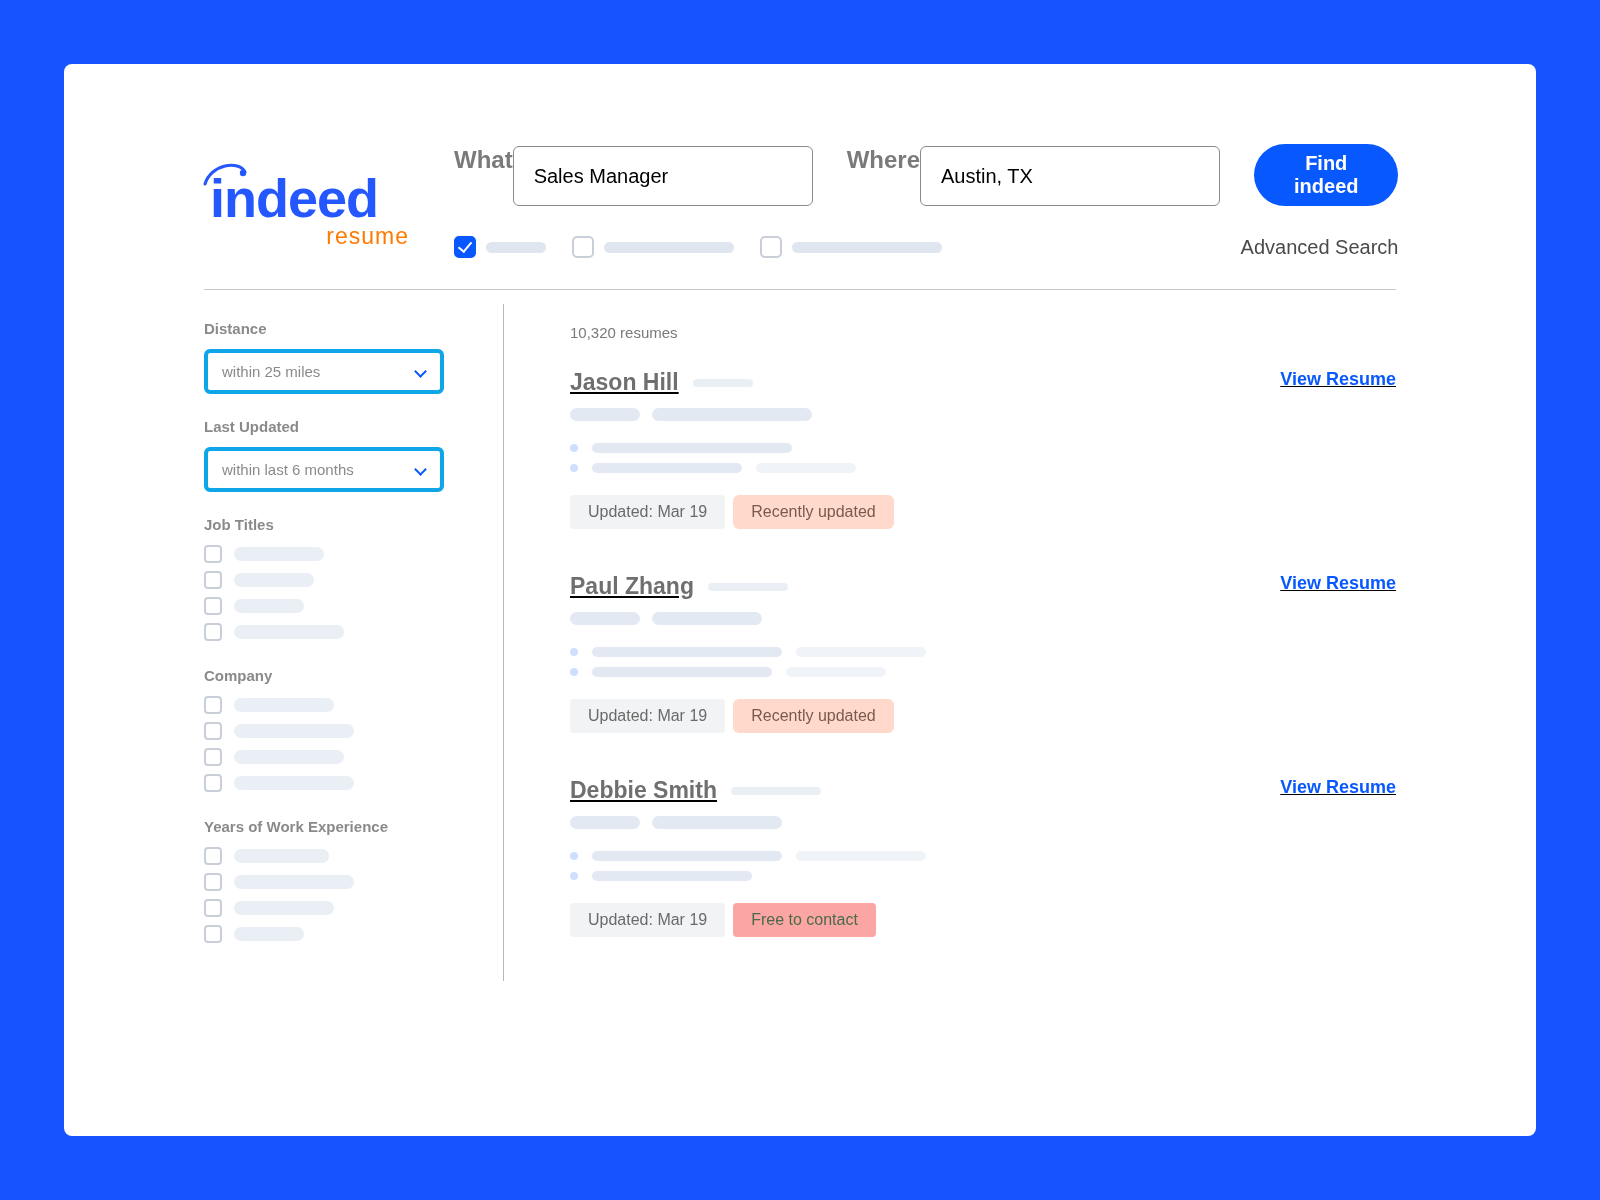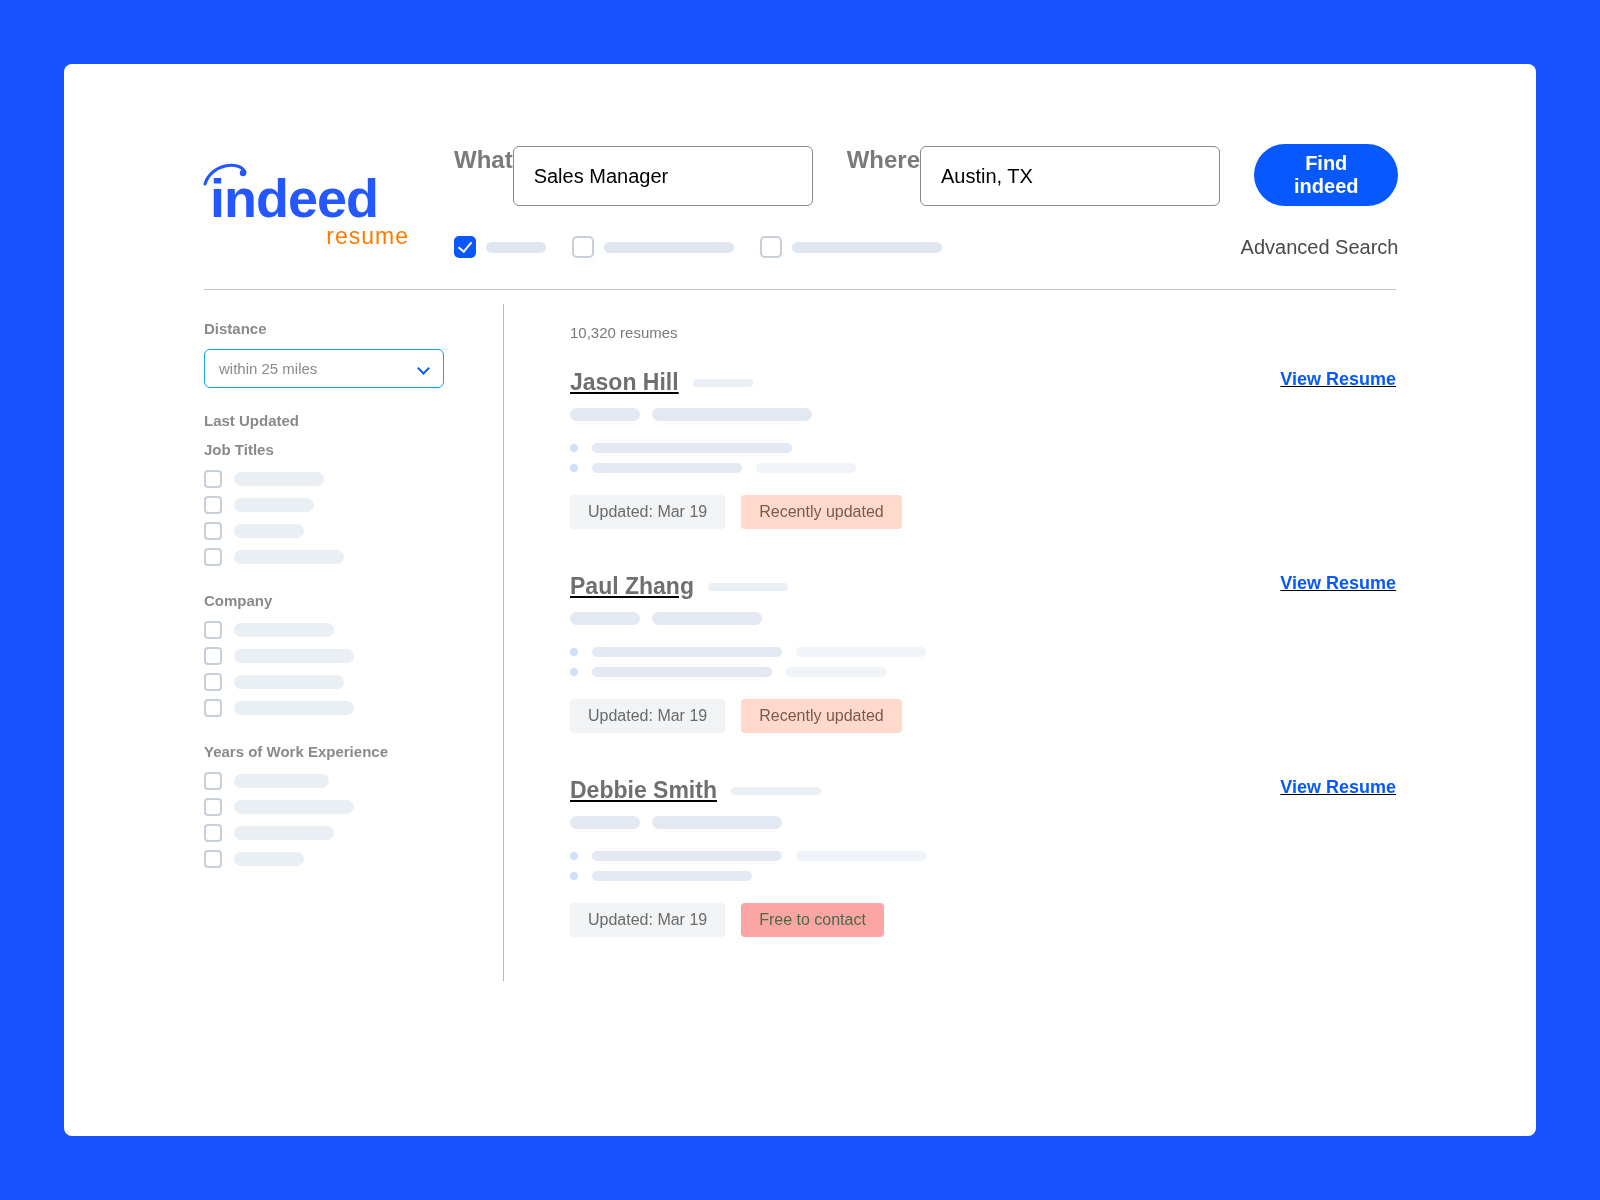--- a/index.html
+++ b/index.html
@@ -148,21 +148,21 @@
     border-right: 1px solid #b8b8b8;
     padding-right: 30px;
   }
   .side-label {
     font-size: 15px;
     font-weight: 700;
     color: #8a8a8a;
     margin-bottom: 12px;
   }
   .select-box {
-    border: 1px solid #0ea5e9;
+    border: 4px solid #0ea5e9;
     border-radius: 6px;
     padding: 10px 14px;
     font-size: 15px;
     color: #8a8a8a;
     display: flex;
     justify-content: space-between;
     align-items: center;
     cursor: pointer;
     margin-bottom: 24px;
     width: 240px;
@@ -260,31 +260,31 @@
     flex-shrink: 0;
   }
   .lbar {
     height: 10px;
     border-radius: 5px;
     background: #e3e9f2;
   }
   .lbar.light { background: #f0f3f8; }
   .badges {
     display: flex;
-    gap: 16px;
+    gap: 8px;
     margin-top: 22px;
   }
   .badge {
     font-size: 16px;
     padding: 8px 18px;
     border-radius: 4px;
     color: #6a6a6a;
   }
   .badge.gray { background: #f1f3f5; }
-  .badge.orange { background: #ffd9cc; color: #7a5a4c; }
+  .badge.orange { background: #ffd9cc; color: #7a5a4c; border-radius: 6px; }
   .badge.green { background: #fca5a5; color: #4a6a4a; }
 </style>
 </head>
 <body>
 
 <div class="card">
 
   <div class="header-row">
     <div class="logo-block">
       <div class="logo">
@@ -335,20 +335,24 @@
   <div class="body-row">
 
     <div class="sidebar">
       <div class="side-label">Distance</div>
       <div class="select-box">
         <span>within 25 miles</span>
         <span class="chevron"></span>
       </div>
 
       <div class="side-label">Last Updated</div>
+      <div class="select-box">
+        <span>within last 6 months</span>
+        <span class="chevron"></span>
+      </div>
 
       <div class="side-label">Job Titles</div>
       <div class="check-list">
         <div class="check-row">
             <div class="ck"></div>
             <div class="ck-bar" style="width:90px"></div>
           </div>
         <div class="check-row">
             <div class="ck"></div>
             <div class="ck-bar" style="width:80px"></div>

